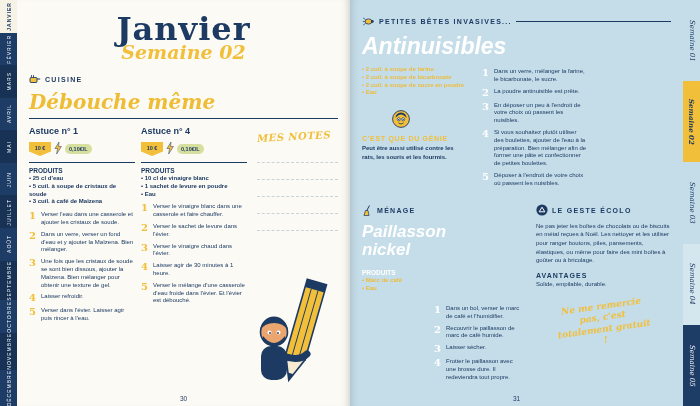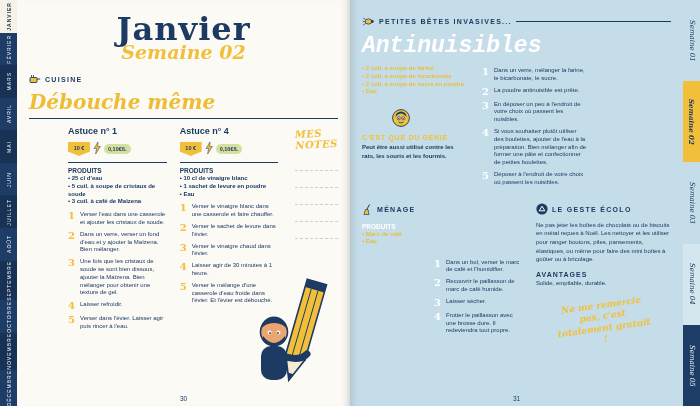--- a/index.html
+++ b/index.html
@@ -28,21 +28,21 @@
   .lp-title { font-family:"DejaVu Serif",serif; font-weight:700; font-size:32px;
               color:#1d3a63; text-align:center; letter-spacing:1px; }
   .lp-subtitle { font-family:"DejaVu Serif",serif; font-style:italic; font-weight:700;
                  font-size:19px; color:#f2bf3a; text-align:center; margin-top:-7px; }
   .category-row { display:flex; align-items:center; gap:4px; margin-top:7px; }
   .cat-label { font-size:7px; font-weight:bold; letter-spacing:1.3px; color:#1d3a63; }
   .lp-heading { font-family:"DejaVu Serif",serif; font-style:italic; font-weight:700;
                 font-size:20px; color:#eebd35; margin:2px 0 4px; }
   .rule { border-top:1px solid #1d3a63; margin:2px 0 7px; }
 
-  .tips-row { display:flex; gap:13px;margin-left:39px; }
+  .tips-row { display:flex; gap:6px; }
   .tip-col { width:106px; }
   .notes-col { flex:1; padding-left:4px; }
   .tip-title { font-size:9px; font-weight:bold; color:#1d3a63; }
   .badges { display:flex; align-items:center; gap:3px; margin:4px 0; }
   .shield { width:22px; height:14px; background:#f2bf3a; color:#1d3a63;
             clip-path:polygon(0 0,100% 0,100% 68%,50% 100%,0 68%);
             display:flex; align-items:flex-start; justify-content:center;
             font-size:5.5px; font-weight:bold; padding-top:3px; }
   .pill { background:#d6df9d; border-radius:7px; padding:2px 4px; font-size:5.5px;
           font-weight:bold; color:#1d3a63; }
@@ -60,21 +60,21 @@
   .notes-label { display:inline-block; font-family:"DejaVu Serif",serif; font-style:italic;
                  font-weight:700; font-size:10px; color:#f2bf3a; transform:rotate(-3deg);
                  letter-spacing:.5px; margin:2px 0 4px; }
   .note-line { height:17px; border-bottom:1.4px dashed #c8d2d8; }
 
   .illustration { position:absolute; right:8px; bottom:10px; width:95px; height:122px; }
 
   
   .rp-cat-row { display:flex; align-items:center; gap:4px; }
   .rp-cat-row .cat-line { flex:1; border-top:1px solid #1d3a63; }
-  .rp-heading { font-family:Liberation Mono, monospace; font-style:italic; font-weight:700;
+  .rp-heading { font-family:Liberation Sans, sans-serif; font-style:italic; font-weight:700;
                 font-size:23px; color:#fff; margin:3px 0 6px; }
   .rp-heading.h2 { font-size:17px; line-height:1.1; margin:3px 0 5px; }
   .top-section { display:flex; gap:16px; width:225px; }
   .pests-left { width:104px; flex:none; }
   .pests-steps { flex:1; margin-top:2px; }
   .page-right .step-num { color:#fff; }
   .rp-products li { color:#edbc3c; }
   .genius { margin-top:13px; text-align:left; width:100px; }
   .genius .icon-center { display:block; margin:0 0 3px 30px; }
   .genius-label { color:#f2bf3a; font-weight:bold; font-size:7px; letter-spacing:.7px; }
@@ -359,20 +359,21 @@
       <div class="menage-col">
         <div class="rp-cat-row">
           <span>
             <svg width="11" height="11" viewBox="0 0 11 11">
                 <line x1="7.5" y1="0.5" x2="4.5" y2="6" stroke="#1d3a63" stroke-width="1"></line>
                 <polygon points="2,10.5 7,10.5 6,5.5 3.5,5.5" fill="#f2bf3a" stroke="#1d3a63" stroke-width="0.7"></polygon>
               </svg>
           </span>
           <span class="cat-label">MÉNAGE</span>
         </div>
+        <div class="rp-heading h2" style="width:70px;">Paillasson nickel</div>
         <div class="menage-flex">
           <div class="menage-prod">
             <div class="products-label white">PRODUITS</div>
             <ul class="products rp-products">
               <li>Marc de café</li>
               <li>Eau</li>
             </ul>
           </div>
           <div class="steps menage-steps">
             <div class="step">

